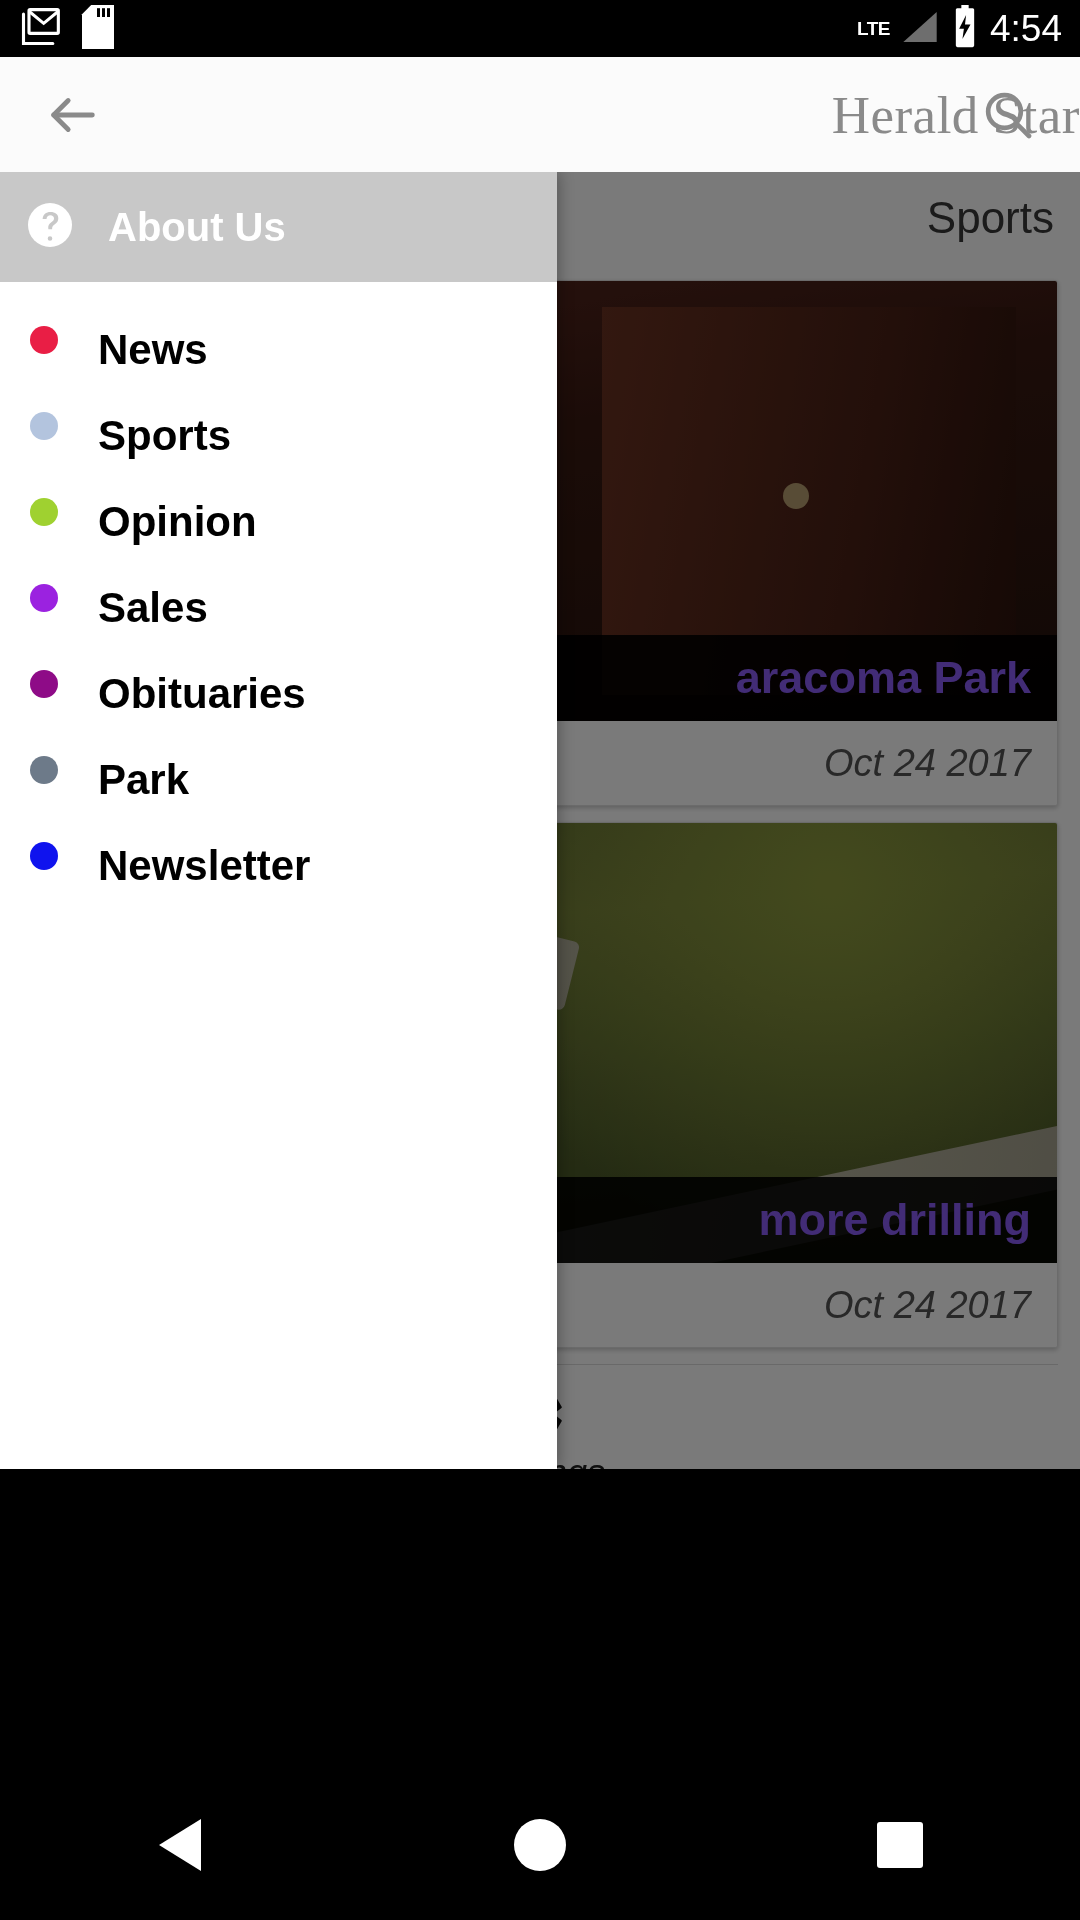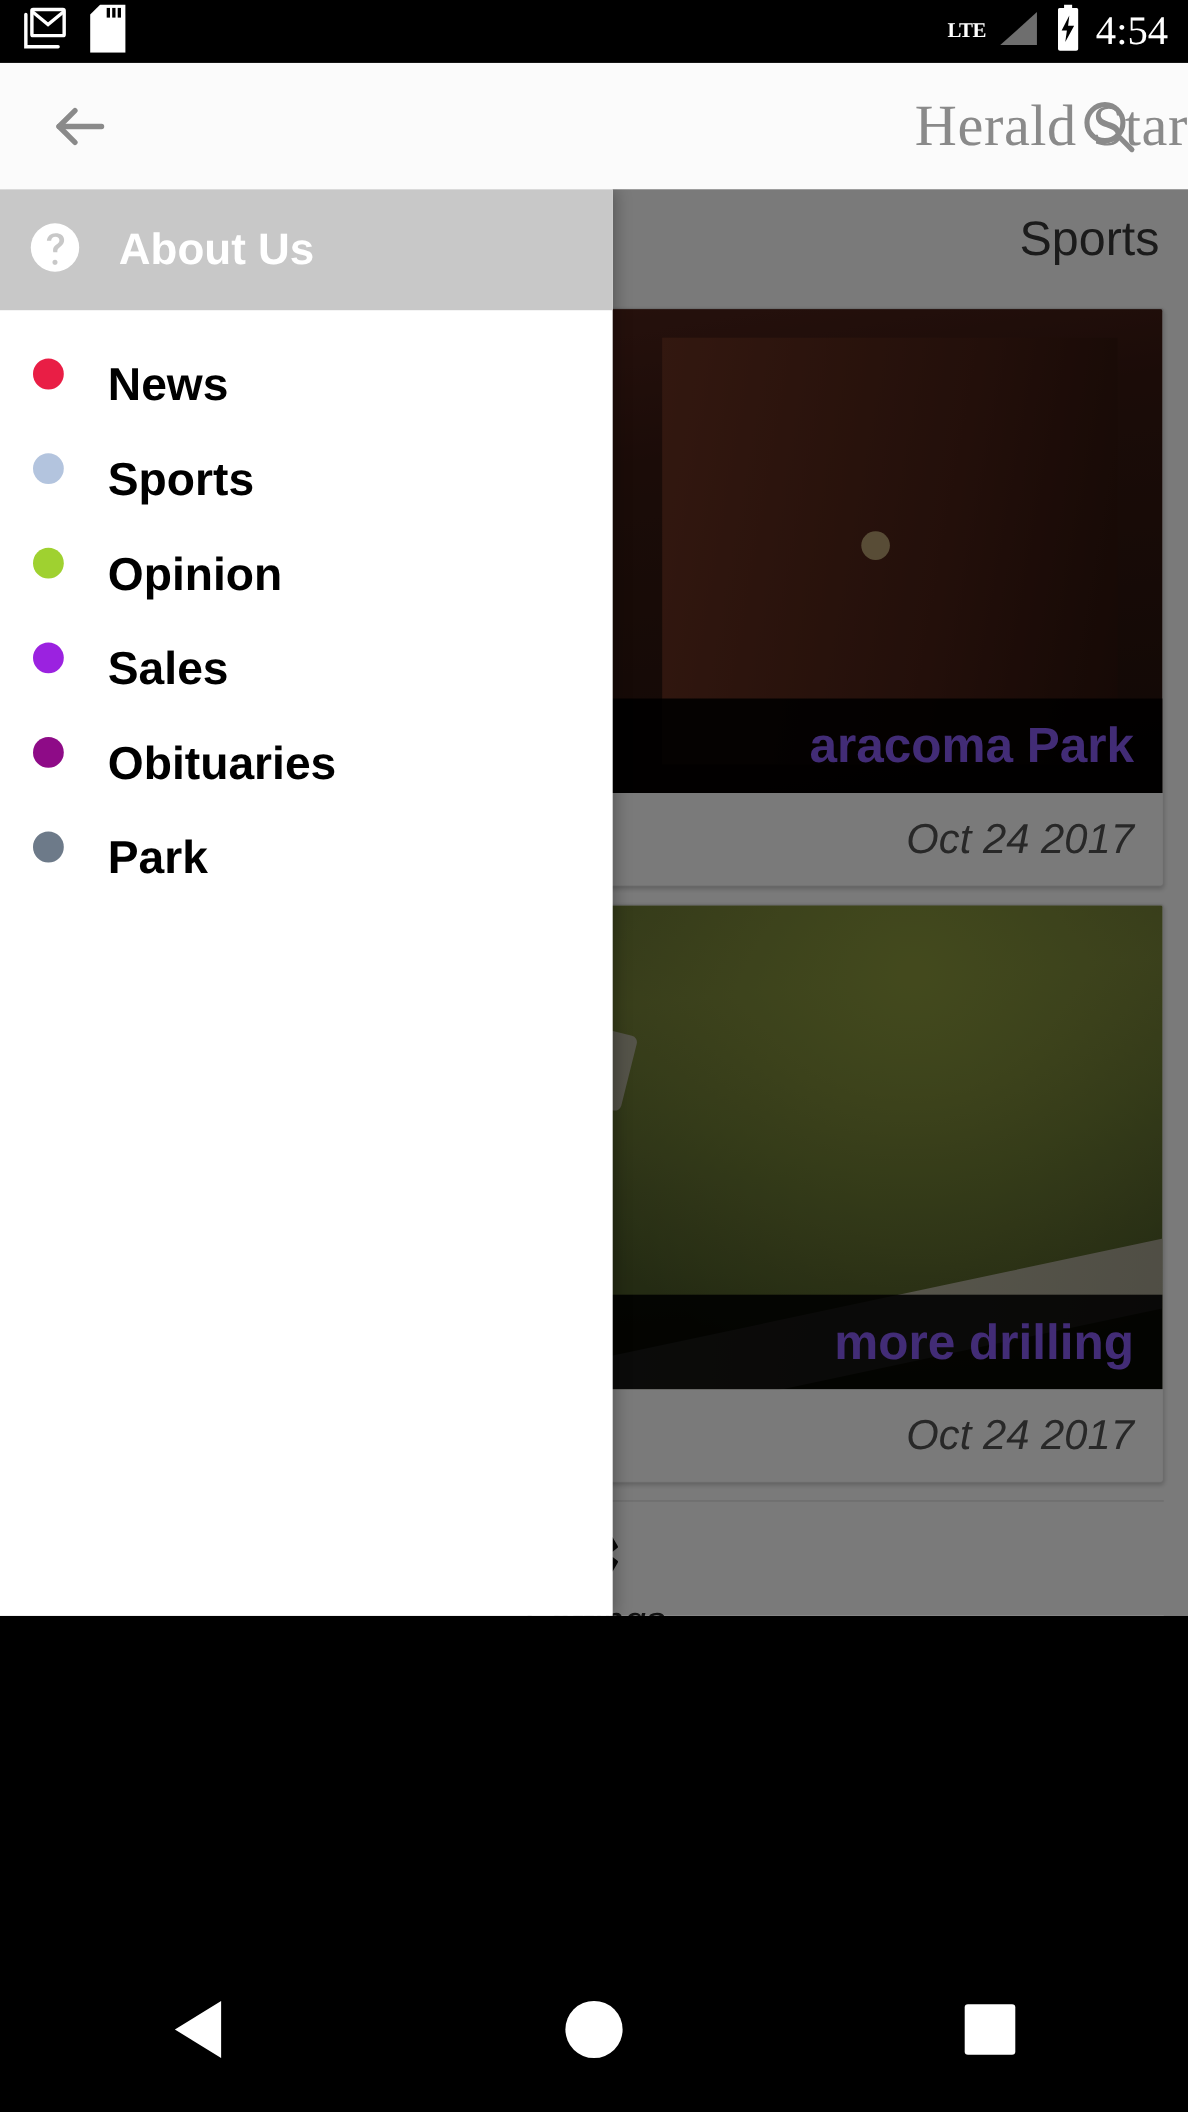--- a/index.html
+++ b/index.html
@@ -5,21 +5,21 @@
   * { margin:0; padding:0; box-sizing:border-box; }
   html,body { width:1080px; height:1920px; background:#000; }
   body { font-family:"Liberation Sans", sans-serif; overflow:hidden; position:relative; }
 
   
   .status-bar{
     position:absolute; top:0; left:0; width:1080px; height:57px;
     background:#000; display:flex; align-items:center; padding:0 18px;
   }
   .status-left{ display:flex; align-items:center; gap:18px; }
-  .status-right{ margin-left:auto; display:flex; align-items:center; gap:10px;font-family:Liberation Serif, serif; }
+  .status-right{ margin-left:auto; display:flex; align-items:center; gap:10px; }
   .lte-label{ color:#fff; font-size:19px; font-weight:bold; letter-spacing:-0.5px; }
   .status-clock{ color:#fff; font-size:37px; font-weight:400; letter-spacing:0px; }
 
   
   .app-bar{
     position:absolute; top:57px; left:0; width:1080px; height:115px;
     background:#fbfbfb; display:flex; align-items:center; padding:0 44px;
   }
   .app-title{
     position:absolute; left:0; width:1080px; text-align:right;
@@ -242,20 +242,24 @@
       <span class="nav-dot" style="background: rgb(142, 11, 135);"></span>
       <span class="nav-label">Obituaries</span>
     </div>
 
     <div class="nav-item">
       <span class="nav-dot" style="background: rgb(109, 122, 137);"></span>
       <span class="nav-label">Park</span>
     </div>
 
 
+    <div class="nav-item">
+      <span class="nav-dot" style="background: rgb(15, 19, 238);"></span>
+      <span class="nav-label">Newsletter</span>
+    </div>
 
   </div>
 </div>
 
 <div class="app-bar">
   <span class="app-title">Herald Star</span>
 
   <span class="appbar-btn">
     <svg width="58" height="58" viewBox="0 0 24 24" fill="none" stroke="#8a8a8a" stroke-width="2" stroke-linecap="round" stroke-linejoin="round">
       <path d="M20 12H4"></path>

